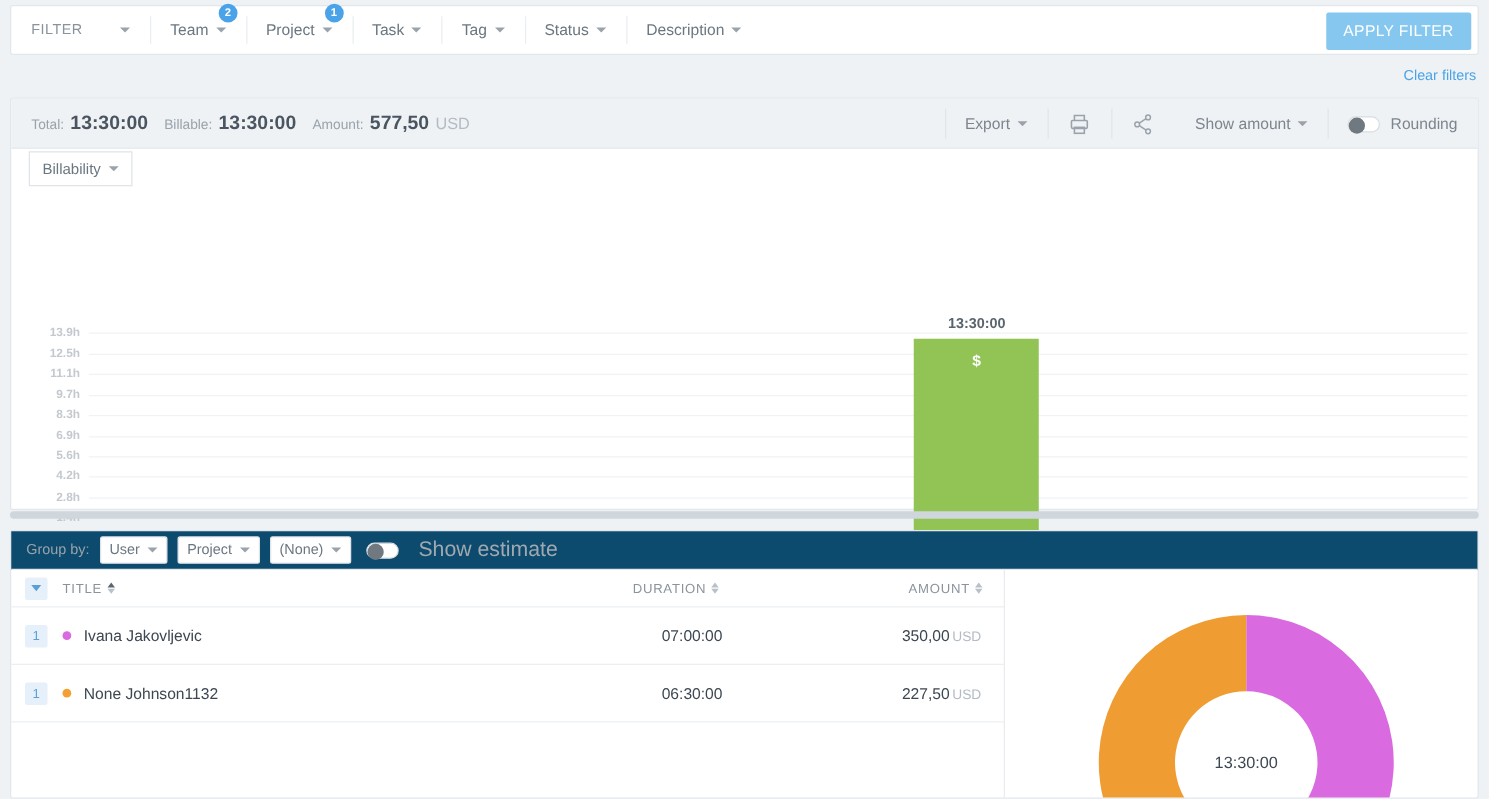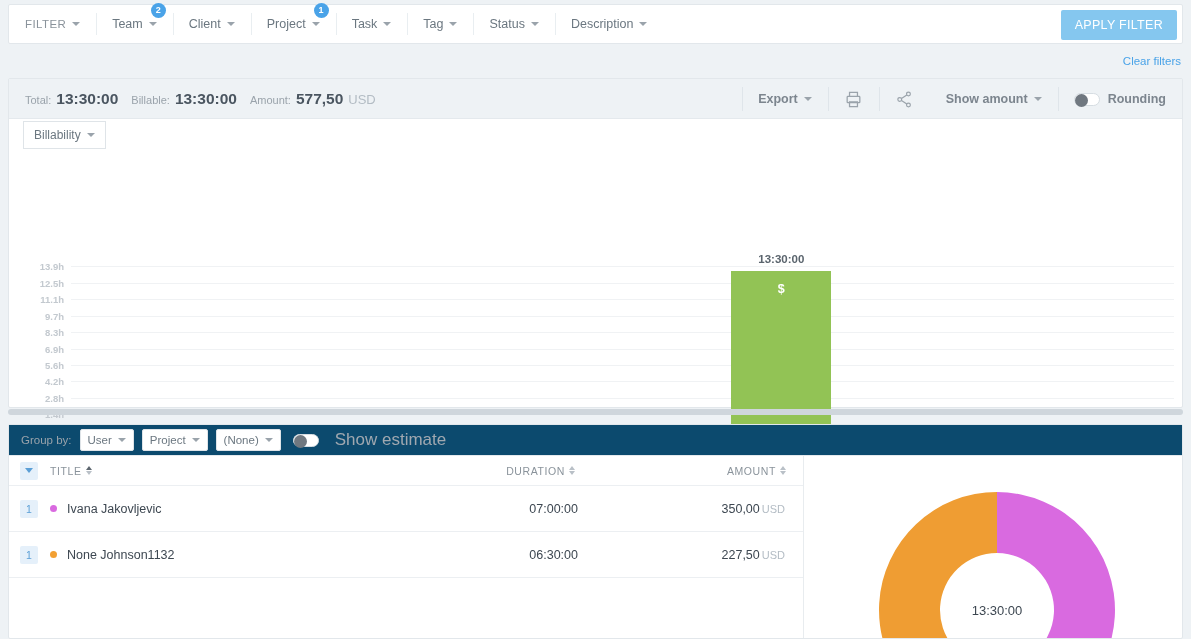--- a/index.html
+++ b/index.html
@@ -28,21 +28,21 @@
     font-size: 12.5px;
     color: #6b7780;
     white-space: nowrap;
     cursor: pointer;
   }
   .filter-item + .filter-item::before {
     content: "";
     position: absolute; left: 0; top: 9px; bottom: 9px;
     width: 1px; background: #e9eef1;
   }
-  .filter-item.first { color: #8a939b; letter-spacing: .4px; font-size: 11.5px; }
+  .filter-item.first { color: #8a939b; letter-spacing: .4px; font-size: 11.5px; gap: 24px; }
   .caret {
     display: inline-block;
     margin-left: 6px;
     width: 0; height: 0;
     border-left: 4px solid transparent;
     border-right: 4px solid transparent;
     border-top: 4px solid #9aa3ab;
   }
   .fbadge {
     position: absolute;
@@ -88,21 +88,21 @@
     background: #eef2f5;
     border-bottom: 1px solid #e4e9ed;
     display: flex; align-items: center;
   }
   .totals { padding-left: 16px; display: flex; align-items: baseline; gap: 5px; }
   .tlabel { font-size: 11px; color: #9aa3ab; }
   .tvalue { font-size: 15.5px; color: #4a5560; font-weight: bold; }
   .tcur { font-size: 13px; color: #b3bcc4; }
   .summary-right {
     position: absolute; right: 0; top: 0; height: 40px;
-    display: flex; align-items: center; font-weight: bold;
+    display: flex; align-items: center;
   }
   .sr-item {
     position: relative;
     height: 40px; display: flex; align-items: center;
     padding: 0 16px;
     font-size: 12.5px; color: #7c858e;
     cursor: pointer;
   }
   .sr-item.sep::before {
     content: ""; position: absolute; left: 0; top: 8px; bottom: 8px;
@@ -268,24 +268,20 @@
 
 <div class="filter-bar">
   <div class="filter-item first">
     <span>FILTER</span>
     <span class="caret"></span>
   </div>
   <div class="filter-item">
     <span>Team</span>
     <span class="caret"></span>
     <span class="fbadge">2</span>
-  </div>
-  <div class="filter-item">
-    <span>Client</span>
-    <span class="caret"></span>
   </div>
   <div class="filter-item">
     <span>Project</span>
     <span class="caret"></span>
     <span class="fbadge">1</span>
   </div>
   <div class="filter-item">
     <span>Task</span>
     <span class="caret"></span>
   </div>

